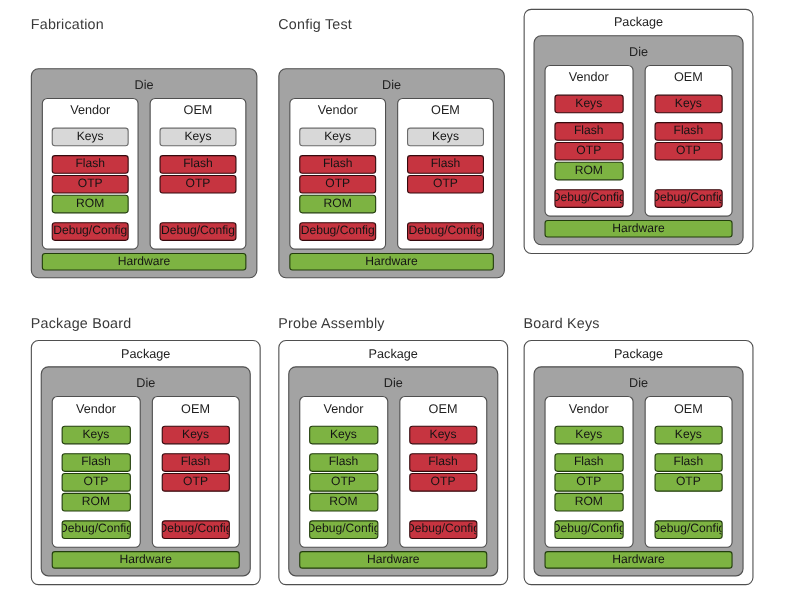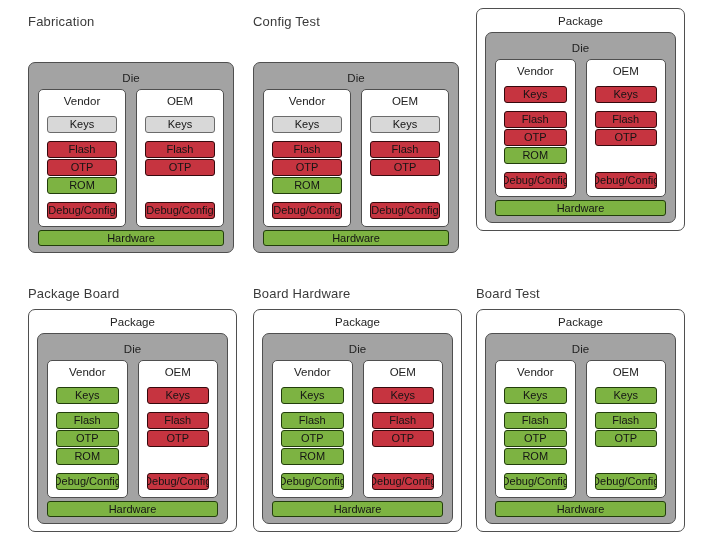--- a/index.html
+++ b/index.html
@@ -173,52 +173,52 @@
                 <div class="box  state-red">OTP</div>
               </div>
               <div class="box debug state-red">Debug/Config</div>
             </div>
           </div>
           <div class="box hardware state-green">Hardware</div>
         </div>
       </div>
     </div>
     <div class="stage-cell">
-      <div class="stage-title">Board Hardware</div>
-      <div class="package-box">
-        <div class="package-label">Package</div>
-        <div class="die-box">
-          <div class="die-label">Die</div>
-          <div class="columns">
-            <div class="col">
-              <div class="col-label">Vendor</div>
-              <div class="box keys state-green">Keys</div>
-              <div class="group">
-                <div class="box  state-green">Flash</div>
-                <div class="box  state-green">OTP</div>
-                <div class="box  state-green">ROM</div>
-              </div>
-              <div class="box debug state-green">Debug/Config</div>
-            </div>
-            <div class="col">
-              <div class="col-label">OEM</div>
-              <div class="box keys state-red">Keys</div>
-              <div class="group">
-                <div class="box  state-red">Flash</div>
-                <div class="box  state-red">OTP</div>
-              </div>
-              <div class="box debug state-red">Debug/Config</div>
-            </div>
-          </div>
-          <div class="box hardware state-green">Hardware</div>
-        </div>
-      </div>
-    </div>
-    <div class="stage-cell">
-      <div class="stage-title">Board Test</div>
+      <div class="stage-title">Probe Assembly</div>
+      <div class="package-box">
+        <div class="package-label">Package</div>
+        <div class="die-box">
+          <div class="die-label">Die</div>
+          <div class="columns">
+            <div class="col">
+              <div class="col-label">Vendor</div>
+              <div class="box keys state-green">Keys</div>
+              <div class="group">
+                <div class="box  state-green">Flash</div>
+                <div class="box  state-green">OTP</div>
+                <div class="box  state-green">ROM</div>
+              </div>
+              <div class="box debug state-green">Debug/Config</div>
+            </div>
+            <div class="col">
+              <div class="col-label">OEM</div>
+              <div class="box keys state-red">Keys</div>
+              <div class="group">
+                <div class="box  state-red">Flash</div>
+                <div class="box  state-red">OTP</div>
+              </div>
+              <div class="box debug state-red">Debug/Config</div>
+            </div>
+          </div>
+          <div class="box hardware state-green">Hardware</div>
+        </div>
+      </div>
+    </div>
+    <div class="stage-cell">
+      <div class="stage-title">Board Keys</div>
       <div class="package-box">
         <div class="package-label">Package</div>
         <div class="die-box">
           <div class="die-label">Die</div>
           <div class="columns">
             <div class="col">
               <div class="col-label">Vendor</div>
               <div class="box keys state-green">Keys</div>
               <div class="group">
                 <div class="box  state-green">Flash</div>

